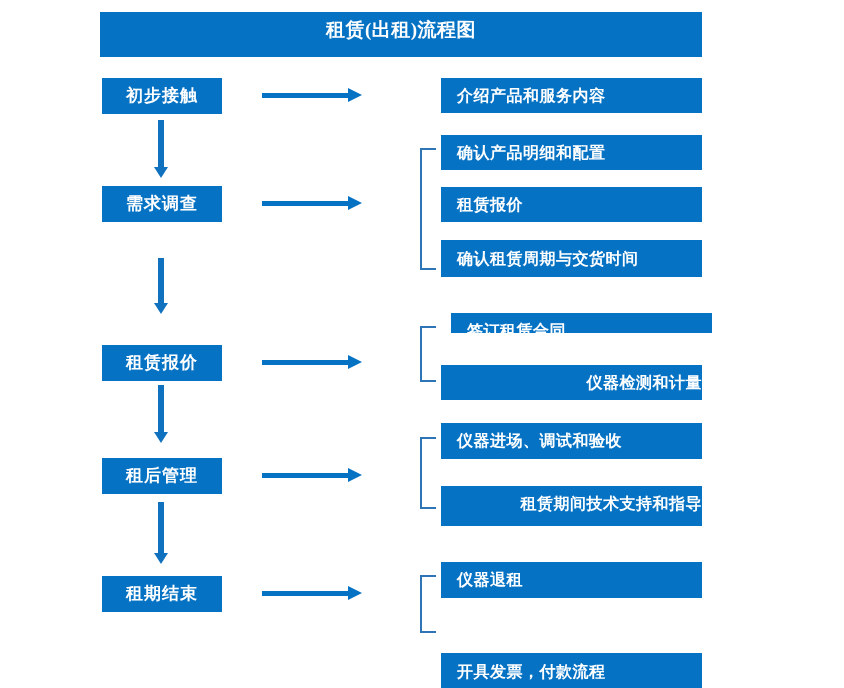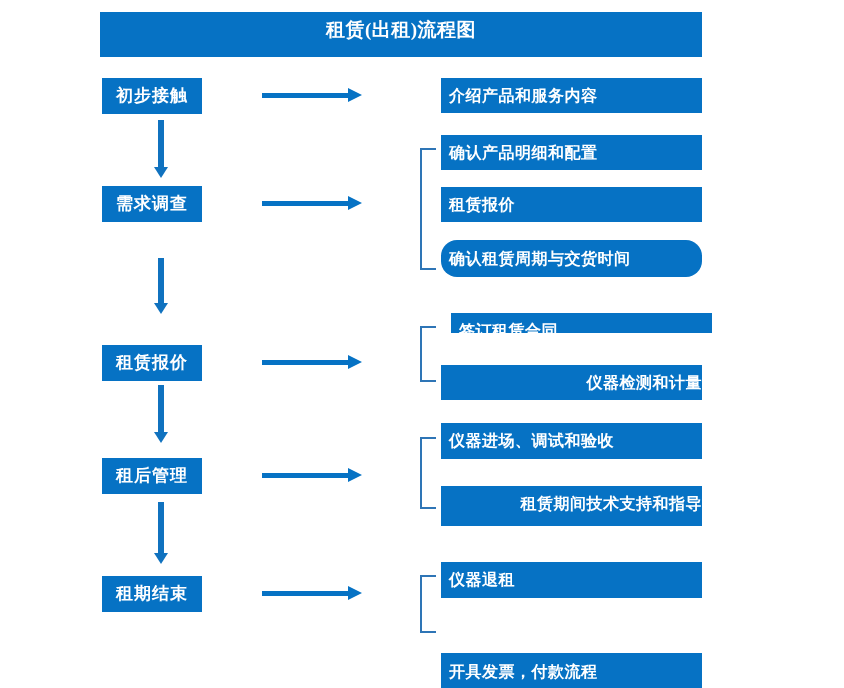--- a/index.html
+++ b/index.html
@@ -34,42 +34,42 @@
     font-size: 19px;
     line-height: 35px;
     text-align: center;
     letter-spacing: 0.5px;
   }
 
   
   .stage-box {
     position: absolute;
     left: 102px;
-    width: 100px;
+    width: 120px;
     height: 36px;
     background: #0672C4;
     color: #ffffff;
     font-weight: bold;
     font-size: 17px;
     line-height: 36px;
     text-align: center;
     letter-spacing: 1px;
   }
 
   
   .detail-box {
     position: absolute;
     left: 441px;
     width: 261px;
     background: #0672C4;
     color: #ffffff;
     font-weight: bold;
     font-size: 16px;
     text-align: left;
-    padding-left: 8px;
+    padding-left: 16px;
     box-sizing: border-box;
     letter-spacing: 0.5px;
   }
 
   
   .h-arrow {
     position: absolute;
     left: 262px;
     width: 100px;
     height: 14px;
@@ -196,21 +196,21 @@
   <div class="bracket" style="top:437px; height:72px;"></div>
 
   <div class="bracket" style="top:575px; height:58px;"></div>
 
   <div class="detail-box" style="top:78px;  height:35px; line-height:35px;">介绍产品和服务内容</div>
 
   <div class="detail-box" style="top:135px; height:35px; line-height:35px;">确认产品明细和配置</div>
 
   <div class="detail-box" style="top:187px; height:35px; line-height:35px;">租赁报价</div>
 
-  <div class="detail-box" style="top:240px; height:37px; line-height:37px;border-radius:16px;">确认租赁周期与交货时间</div>
+  <div class="detail-box" style="top:240px; height:37px; line-height:37px;">确认租赁周期与交货时间</div>
 
   <div class="detail-box" style="top:313px; height:20px; line-height:35px;margin-left:10px;">签订租赁合同</div>
 
   <div class="detail-box" style="top:365px; height:35px; line-height:35px;text-align:right;">仪器检测和计量</div>
 
   <div class="detail-box" style="top:423px; height:36px; line-height:36px;">仪器进场、调试和验收</div>
 
   <div class="detail-box" style="top:486px; height:40px; line-height:36px;text-align:right;">租赁期间技术支持和指导</div>
 
   <div class="detail-box" style="top:562px; height:36px; line-height:36px;">仪器退租</div>

